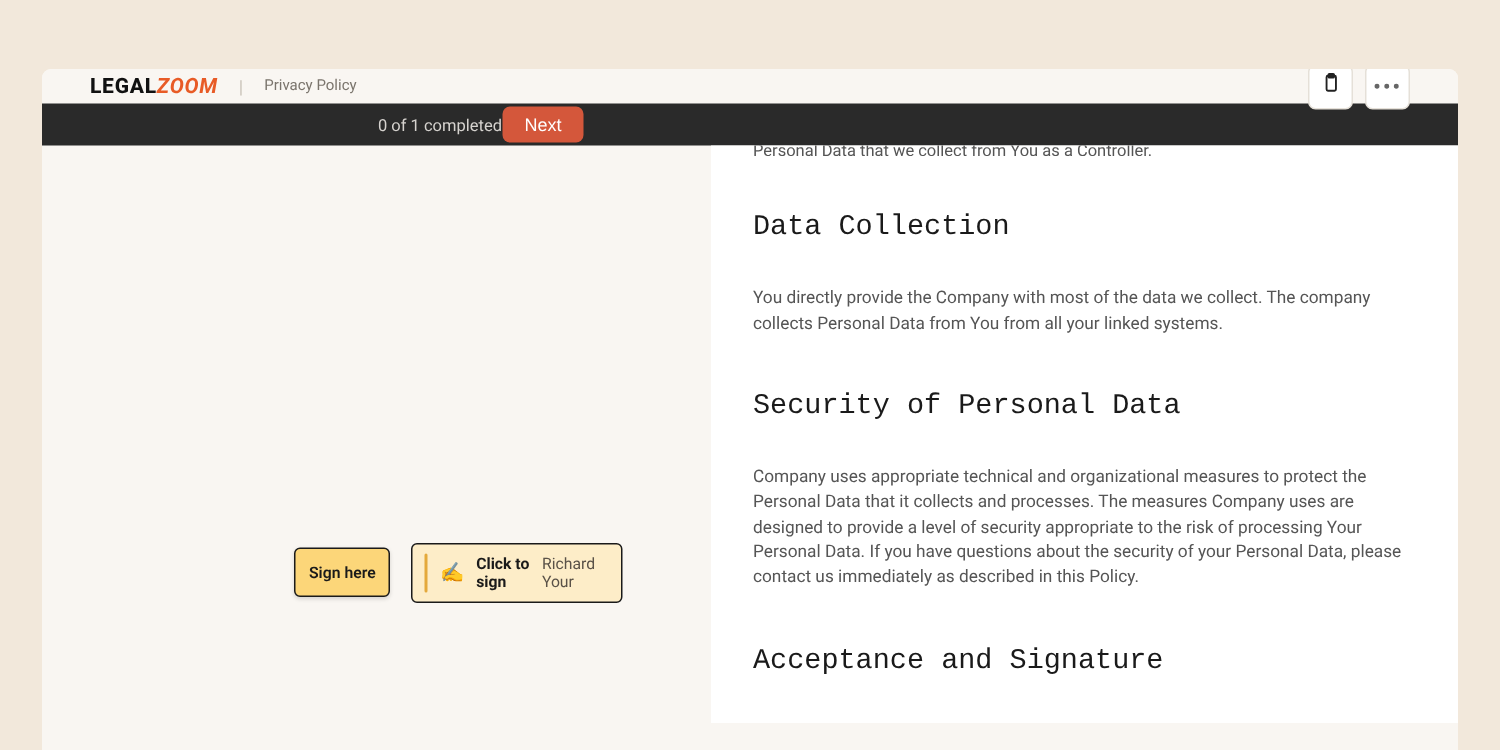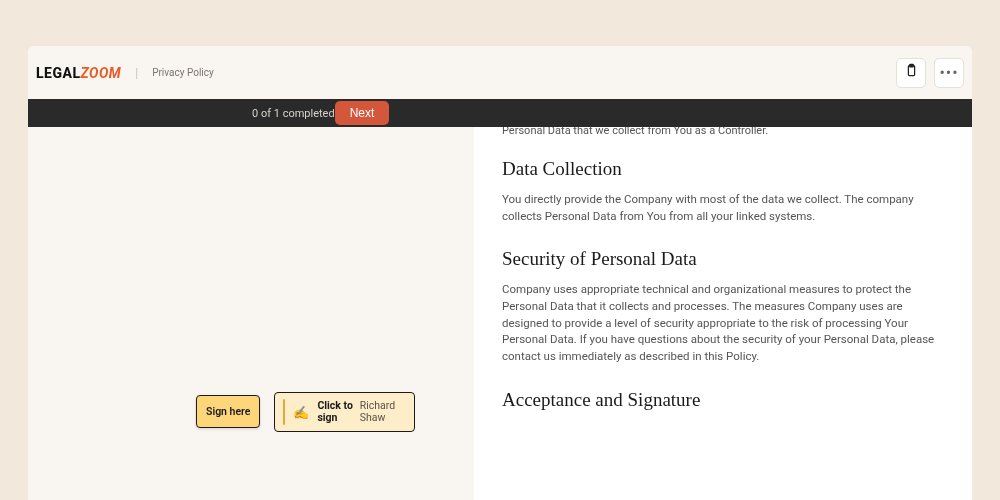--- a/index.html
+++ b/index.html
@@ -1,39 +1,39 @@
 <!DOCTYPE html>
 <html><head>
 <meta charset="utf-8">
 <style>
 *{margin:0;padding:0;box-sizing:border-box}
 body{font-family:-apple-system,BlinkMacSystemFont,"Segoe UI",Roboto,Arial,sans-serif;background:#f2e8db;width:1000px;height:500px;overflow:hidden}
 .wrapper{position:absolute;top:46px;left:28px;right:28px;bottom:0;background:#f9f6f2;border-radius:6px 6px 0 0;overflow:hidden}
-.header{display:flex;align-items:center;justify-content:space-between;padding:10px 8px;height:53px;background:#f9f6f2}
+.header{display:flex;align-items:center;justify-content:space-between;padding:10px 32px;height:23px;background:#f9f6f2}
 .header-left{display:flex;align-items:center;gap:14px}
 .logo{font-size:14px;font-weight:400;letter-spacing:.5px;color:#111}
 .logo b{font-weight:800}
 .logo-orange{color:#e85b26;font-style:italic;font-weight:700}
 .divider{color:#c9c2b8;font-size:12px}
 .breadcrumb{color:#7a746c;font-size:10px}
 .header-right{display:flex;gap:8px}
 .icon-btn{width:30px;height:30px;background:#fff;border:1px solid #e5e0d8;border-radius:5px;display:flex;align-items:center;justify-content:center;cursor:pointer}
 .clipboard-icon svg{width:15px;height:15px}
 .more-icon{font-size:16px;color:#666;letter-spacing:1px}
 .progress-bar{background:#2a2a2a;height:28px;display:flex;align-items:center;padding:0 14px 0 224px}
 .progress-text{color:#d6d3cf;font-size:11px}
 .progress-btns{display:flex;gap:7px}
 .btn{font-size:12px;padding:5px 15px;border-radius:5px;cursor:pointer;border:none;font-weight:500}
 .btn-prev{background:#fff;color:#d4573b;border:1px solid transparent}
 .btn-next{background:#d4573b;color:#fff}
 .content-area{position:relative;height:calc(100% - 69px);display:flex;justify-content:flex-end}
 .document{width:498px;background:#fff;position:relative;left:0;padding:0 28px 40px;margin-left:-25px}
 .doc-top-cut{font-size:11px;color:#555;padding-top:1px;overflow:hidden;height:7px;line-height:5px}
-.doc-h{font-family:Liberation Serif, serif;font-size:19px;color:#1a1a1a;margin-top:24px;font-weight:400}
-.doc-p{font-size:11.5px;color:#555;line-height:1.45;margin-top:11px}
+.doc-h{font-family:Liberation Mono, monospace;font-size:19px;color:#1a1a1a;margin-top:36px;font-weight:400}
+.doc-p{font-size:11.5px;color:#555;line-height:1.45;margin-top:28px}
 .sign-flag{position:absolute;left:168px;top:268px;background:#fcd679;border:1.5px solid #1a1a1a;border-radius:4px;padding:9px 9px;font-size:10.5px;font-weight:600;color:#1a1a1a;box-shadow:0 1px 3px rgba(0,0,0,.15)}
 .sign-box{position:absolute;left:246px;top:265px;width:141px;height:40px;background:#fdedc8;border:1.5px solid #1a1a1a;border-radius:4px;display:flex;align-items:center;padding:0 8px;gap:8px}
 .sign-box::before{content:"";width:3px;height:26px;background:#e4a93b;border-radius:2px}
 .sign-icon{font-size:13px;color:#8a7340}
 .sign-text{display:flex;flex-direction:row;line-height:1.15}
 .sign-title{font-size:10.5px;font-weight:700;color:#1a1a1a}
 .sign-name{font-size:10.5px;color:#5a5248}
 </style>
 </head>
 <body>
@@ -74,17 +74,17 @@
       <p class="doc-p">Company uses appropriate technical and organizational measures to protect the Personal Data that it collects and processes. The measures Company uses are designed to provide a level of security appropriate to the risk of processing Your Personal Data. If you have questions about the security of your Personal Data, please contact us immediately as described in this Policy.</p>
       <h2 class="doc-h">Acceptance and Signature</h2>
     </div>
 
     <div class="sign-flag">Sign here</div>
 
     <div class="sign-box">
       <span class="sign-icon">✍</span>
       <div class="sign-text">
         <span class="sign-title">Click to sign</span>
-        <span class="sign-name">Richard Shaw</span>
+        <span class="sign-name">Richard Your</span>
       </div>
     </div>
   </div>
 </div>
 
 </body></html>

